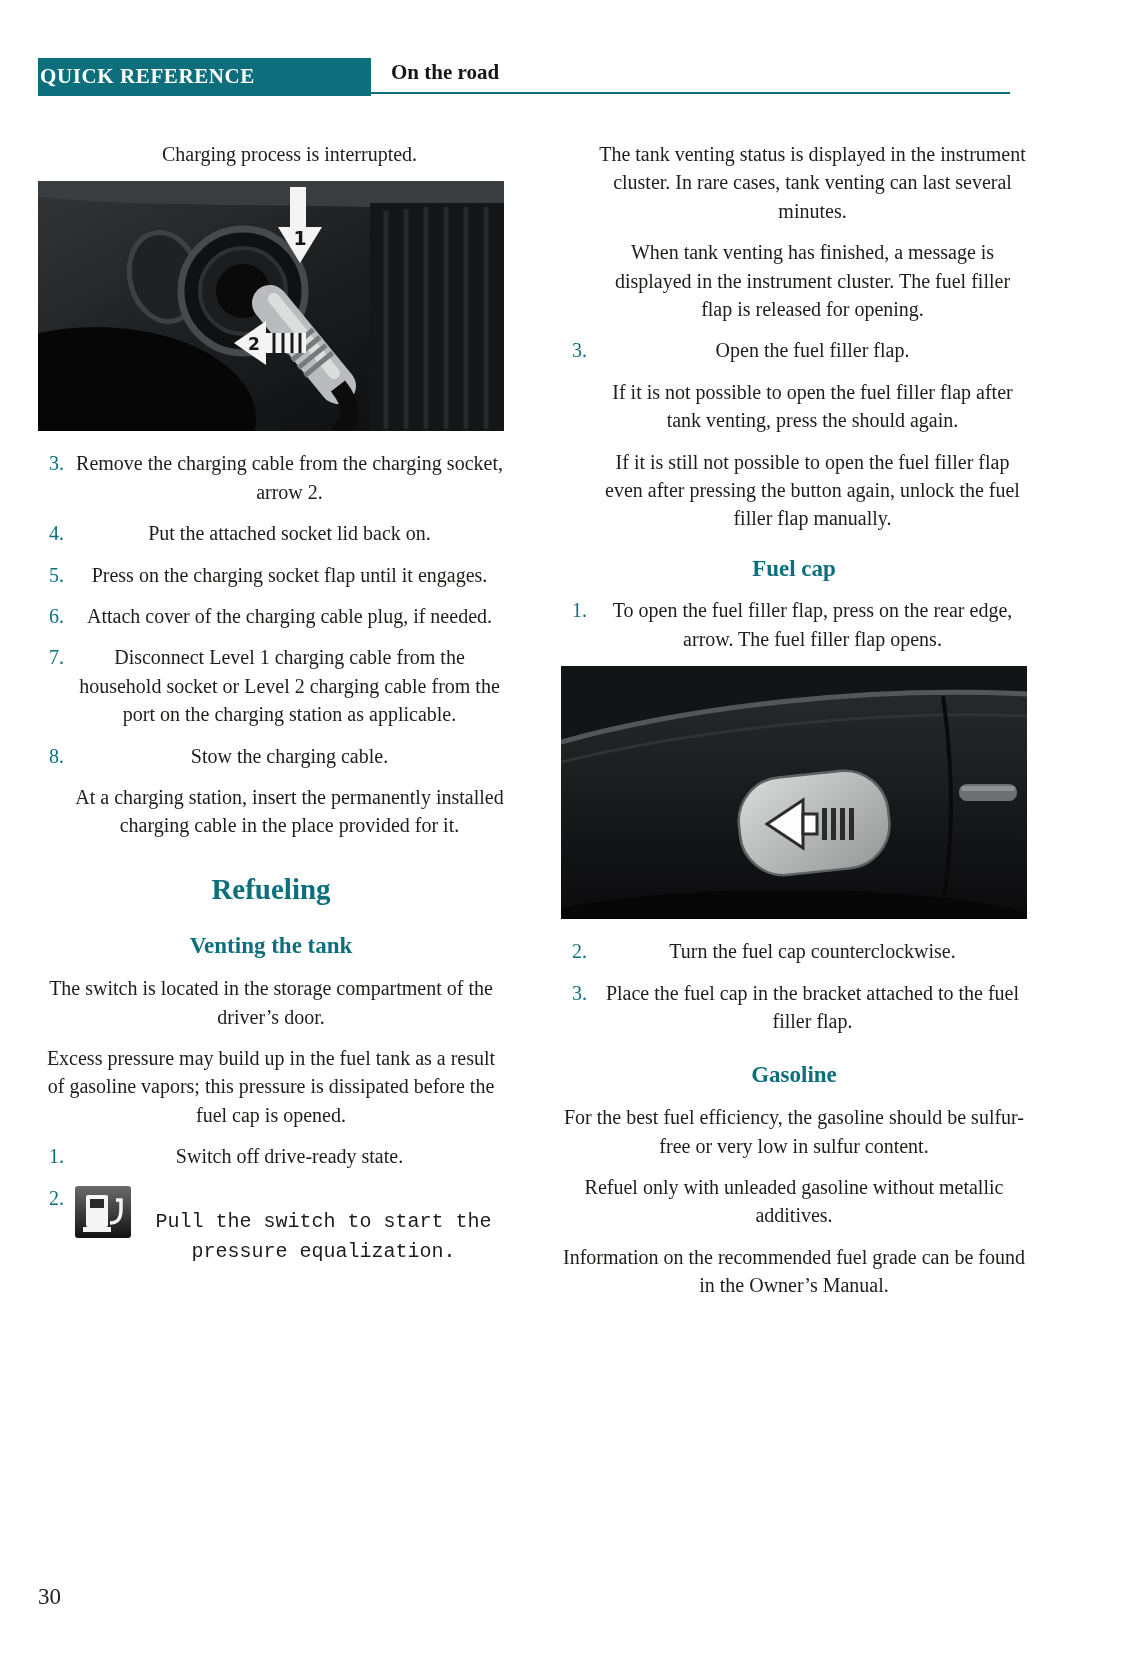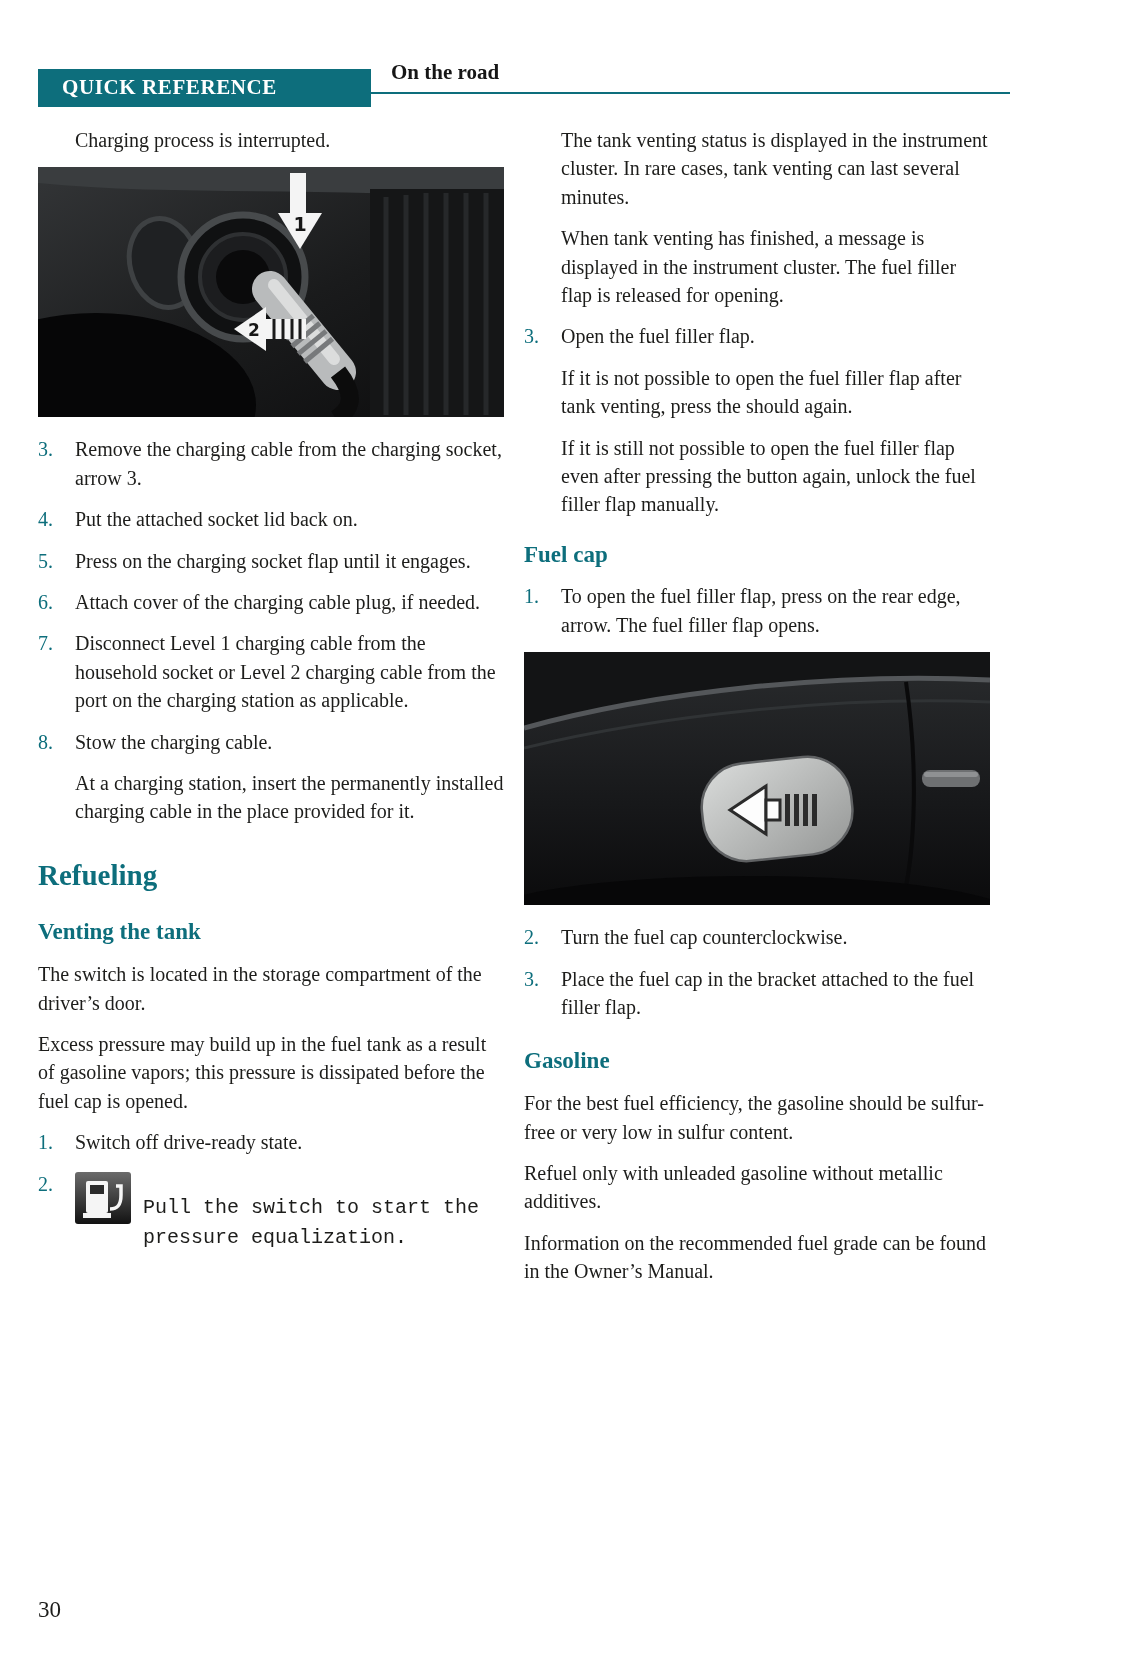--- a/index.html
+++ b/index.html
@@ -13,35 +13,35 @@
     color: #1d1d1b;
     font-size: 20px;
     line-height: 1.42;
     overflow: hidden;
   }
   .content { position: absolute; left: 38px; top: 54px; width: 972px; }
 
   
   .header { position: relative; height: 38px; }
   .badge {
-    position: absolute; left: 0; top: 15px;
+    position: absolute; left: 0; top: 4px;
     width: 333px; height: 38px;
     background: #0d6e7c; color: #ffffff;
     font-weight: bold; font-size: 21px; letter-spacing: 0.6px;
-    display: flex; align-items: center; padding-left: 24px;
+    display: flex; align-items: center; padding-left: 2px;
   }
   .section-title {
     position: absolute; left: 353px; top: 0; height: 38px;
     display: flex; align-items: center;
     font-weight: bold; font-size: 21px; color: #161616;
   }
   .rule { height: 2px; background: #0d6e7c; }
 
   
-  .columns { display: flex; gap: 20px; margin-top: 32px; }
+  .columns { display: flex; gap: 57px; margin-top: 46px; text-align: center; }
   .col { width: 466px; }
 
   .col p { margin: 0 0 13px 0; }
   .cont { padding-left: 37px; }
 
   .li { display: flex; margin-bottom: 13px; }
   .li .num { flex: 0 0 37px; color: #0d6e7c; }
   .li .txt { flex: 1; }
 
   .h1 { color: #0d6e7c; font-size: 29px; font-weight: bold; margin: 32px 0 18px 0; line-height: 1.2; }
@@ -53,21 +53,21 @@
 
   .pump-icon {
     float: left; width: 56px; height: 52px;
     margin: 2px 12px 2px 0;
   }
   .pump-icon svg { display: block; width: 56px; height: 52px; }
   .with-icon .txt { min-height: 56px; }
   .with-icon .inline-text { display: inline; position: relative; top: 22px; font-family: Liberation Mono, monospace; }
 
   .pagenum {
-    position: absolute; left: 38px; bottom: 27px;
+    position: absolute; left: 38px; bottom: 40px;
     font-size: 23px; color: #1d1d1b;
   }
 </style>
 </head>
 <body>
 
 <div class="page">
   <div class="content">
 
     <div class="header">
@@ -133,21 +133,21 @@
                 <line x1="254" y1="152" x2="254" y2="172"></line>
                 <line x1="262" y1="152" x2="262" y2="172"></line>
               </g>
               <text x="216" y="169" text-anchor="middle" font-family="DejaVu Sans, sans-serif" font-size="17" font-weight="bold" fill="#161616">2</text>
             </g>
           </svg>
         </figure>
 
         <div class="li">
           <span class="num">3.</span>
-          <span class="txt">Remove the charging cable from the charging socket, arrow 3.</span>
+          <span class="txt">Remove the charging cable from the charging socket, arrow 2.</span>
         </div>
         <div class="li">
           <span class="num">4.</span>
           <span class="txt">Put the attached socket lid back on.</span>
         </div>
         <div class="li">
           <span class="num">5.</span>
           <span class="txt">Press on the charging socket flap until it engages.</span>
         </div>
         <div class="li">

